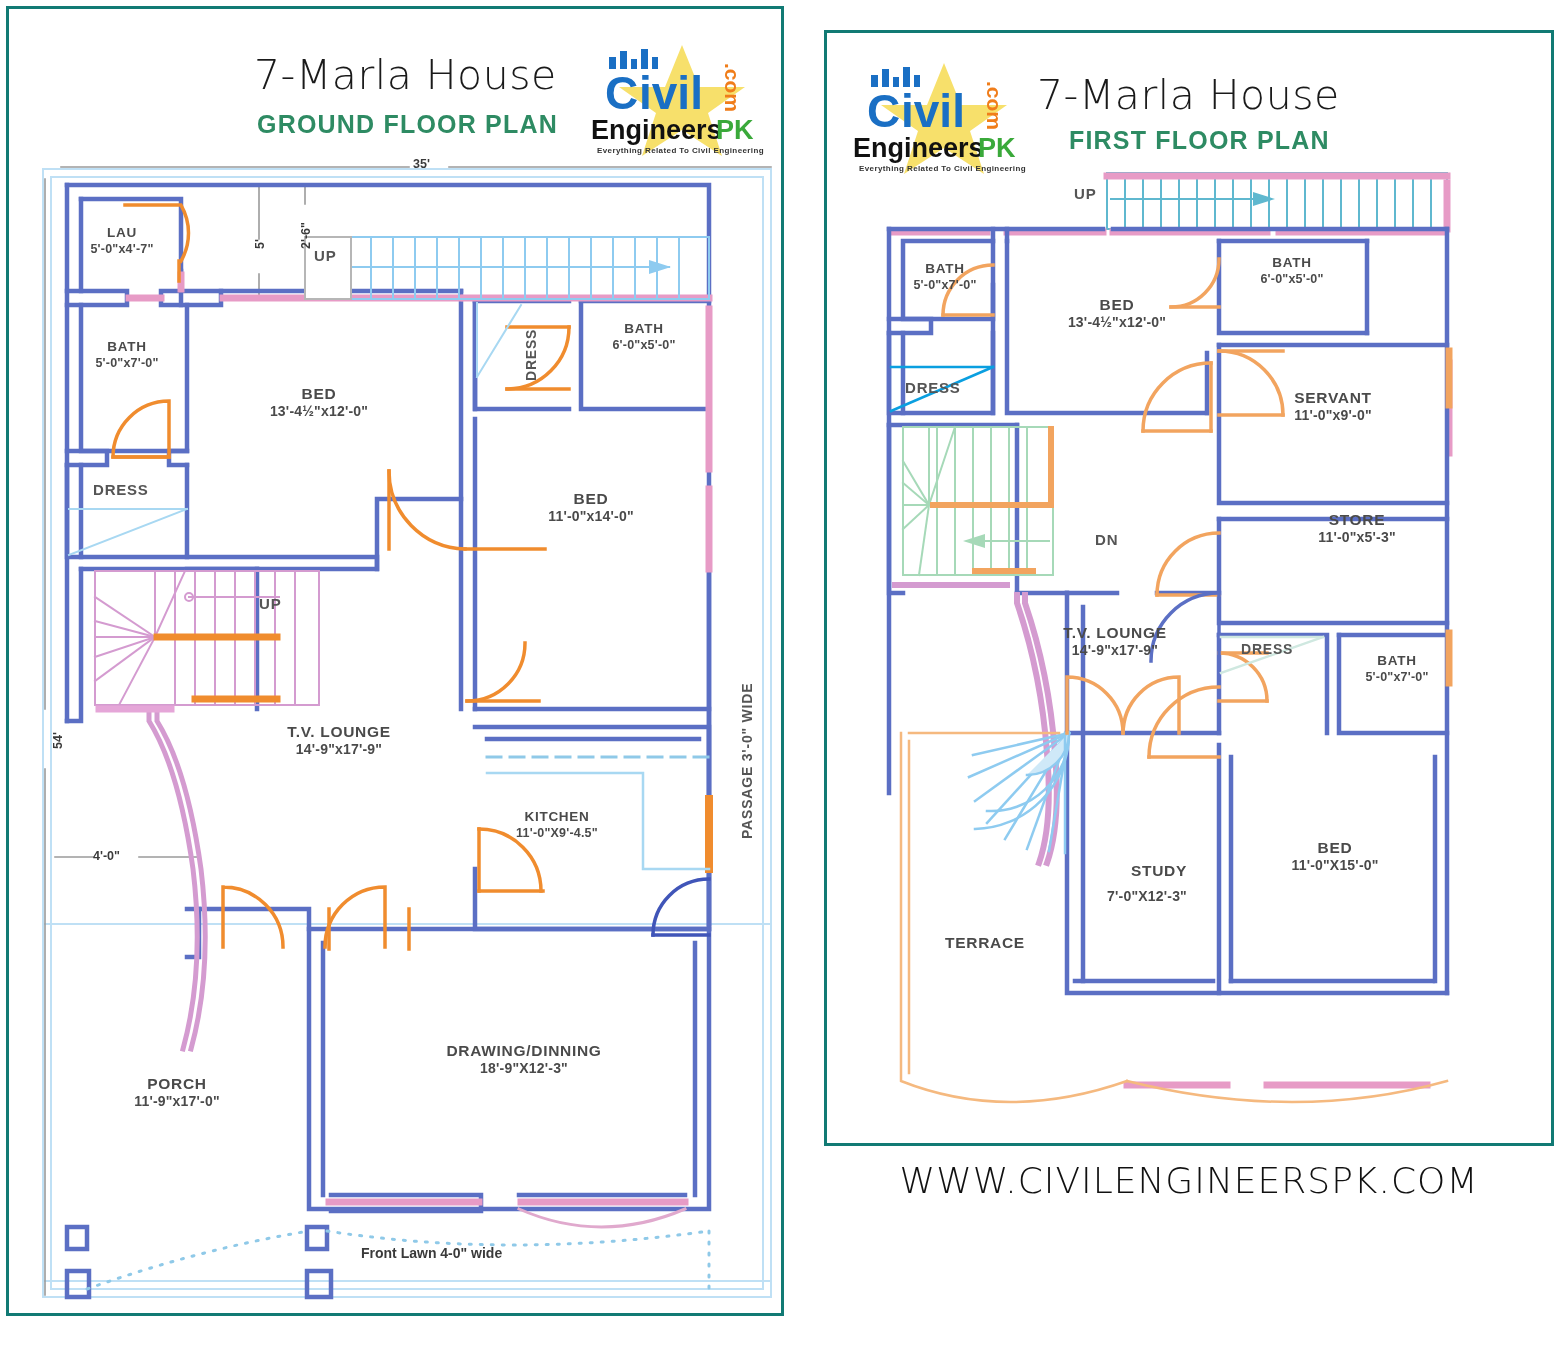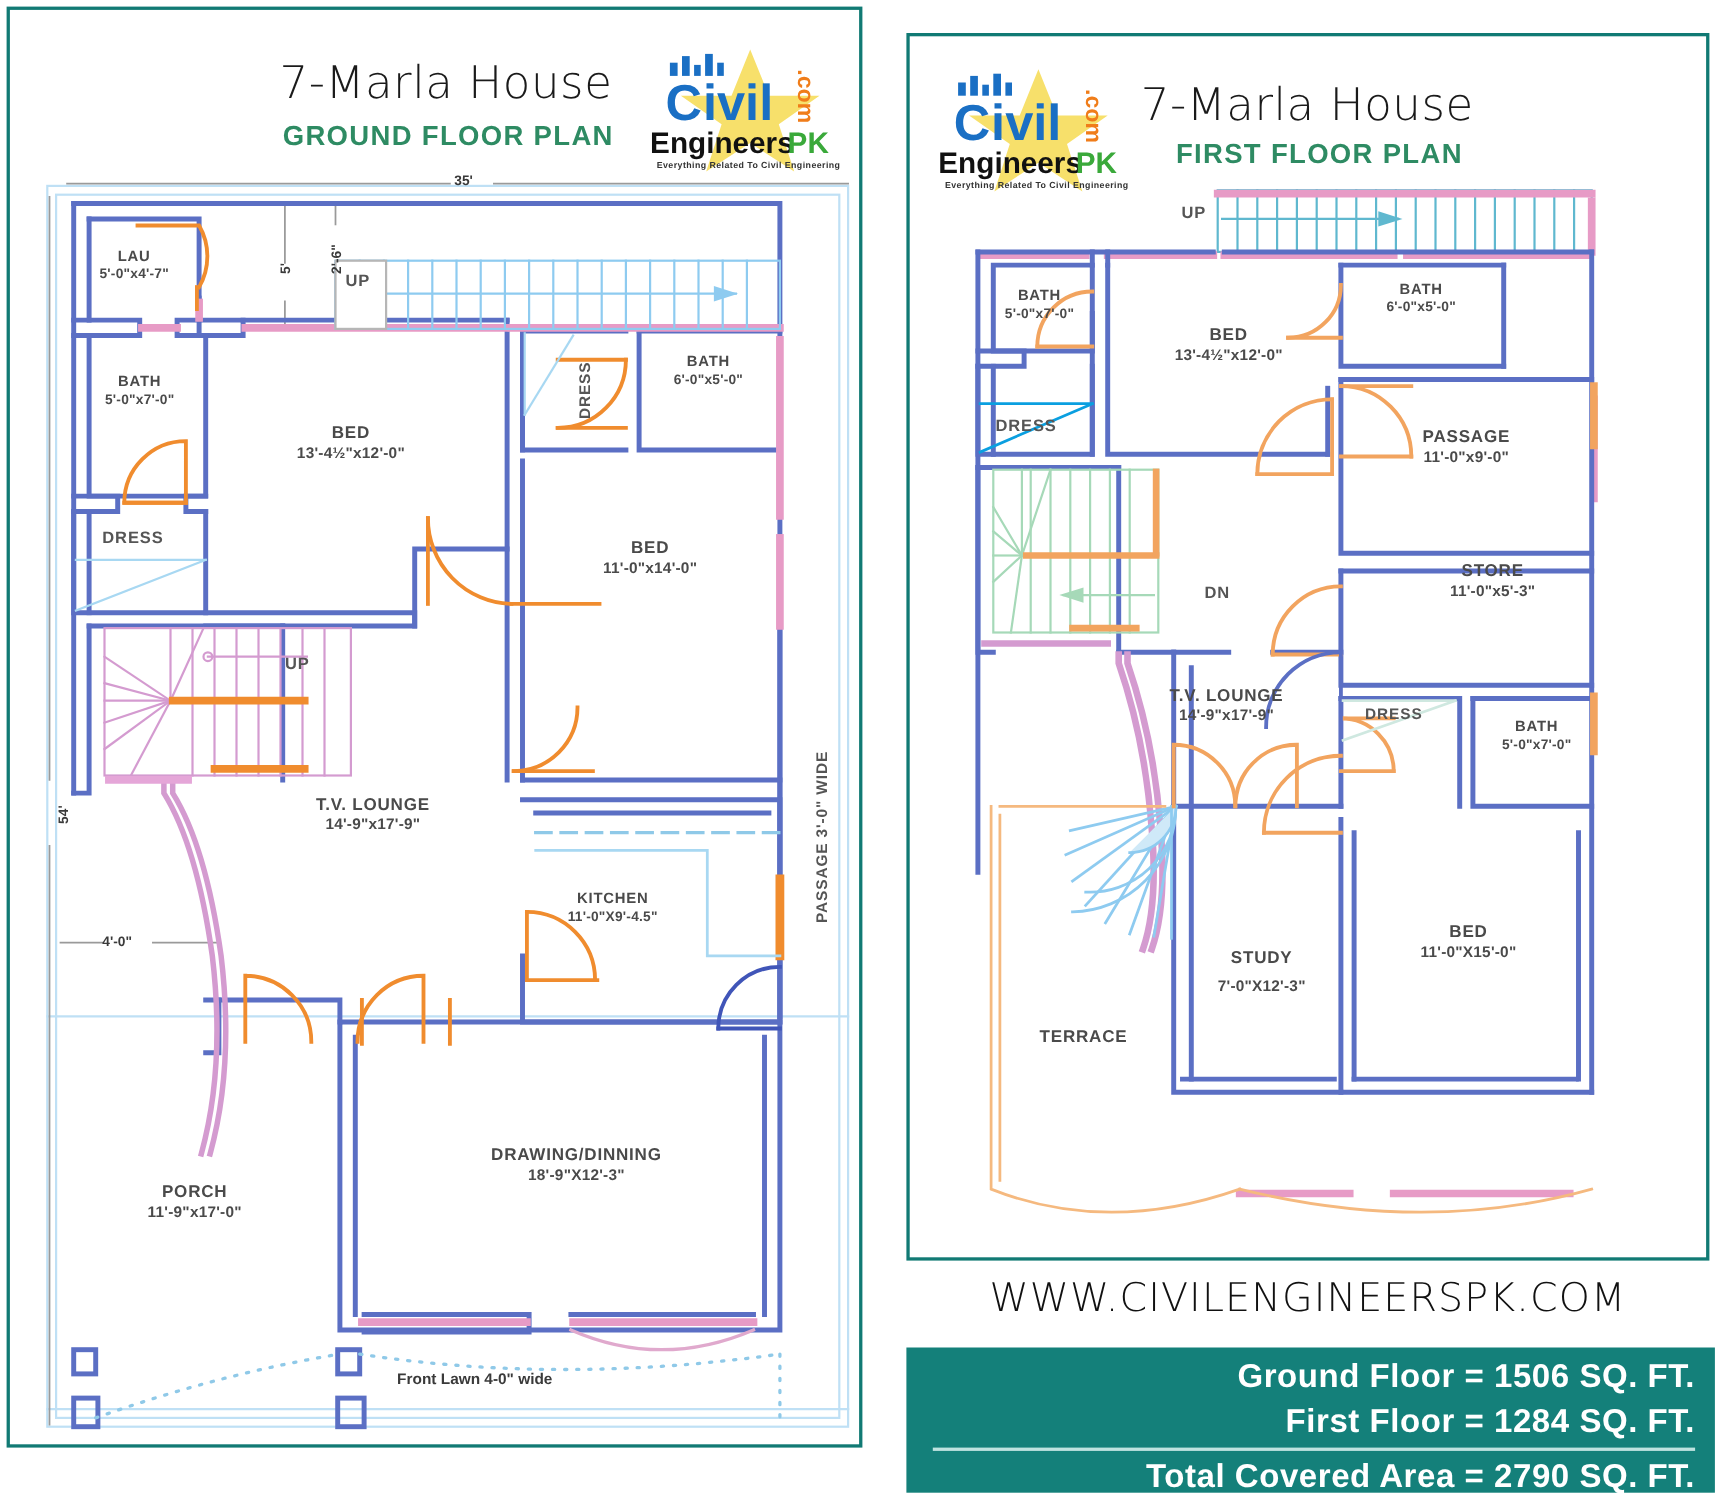--- a/index.html
+++ b/index.html
@@ -624,50 +624,44 @@
     </div>
     <div class="rlabel" style="left:290px; top:262px;">
       <div class="nm">BED</div>
       <div class="dim">13'-4½"x12'-0"</div>
     </div>
     <div class="rlabel sm" style="left:465px; top:222px;">
       <div class="nm">BATH</div>
       <div class="dim">6'-0"x5'-0"</div>
     </div>
     <div class="rlabel" style="left:506px; top:355px;">
-      <div class="nm">PASSAGE</div>
+      <div class="nm">SERVANT</div>
       <div class="dim">11'-0"x9'-0"</div>
     </div>
     <div class="rlabel" style="left:530px; top:477px;">
       <div class="nm">STORE</div>
       <div class="dim">11'-0"x5'-3"</div>
     </div>
     <div class="rlabel sm" style="left:570px; top:620px;">
       <div class="nm">BATH</div>
       <div class="dim">5'-0"x7'-0"</div>
     </div>
     <div class="rlabel" style="left:288px; top:590px;">
       <div class="nm">T.V. LOUNGE</div>
       <div class="dim">14'-9"x17'-9"</div>
     </div>
-    <div class="rlabel" style="left:320px; top:828px;">
+    <div class="rlabel" style="left:320px; top:828px;text-align:right;">
       <div class="nm">STUDY</div>
       <div class="dim" style="margin-top:8px;">7'-0"X12'-3"</div>
     </div>
     <div class="rlabel" style="left:508px; top:805px;">
       <div class="nm">BED</div>
       <div class="dim">11'-0"X15'-0"</div>
     </div>
     <div class="rlabel" style="left:158px; top:900px;">
       <div class="nm">TERRACE</div>
     </div>
   </div>
 
   <div id="site-url">WWW.CIVILENGINEERSPK.COM</div>
 
-  <div id="area-box">
-    <div class="line">Ground Floor = 1506 SQ. FT.</div>
-    <div class="line">First Floor = 1284 SQ. FT.</div>
-    <div class="rule"></div>
-    <div class="line">Total Covered Area = 2790 SQ. FT.</div>
-  </div>
 
 </div>
 
 </body></html>

